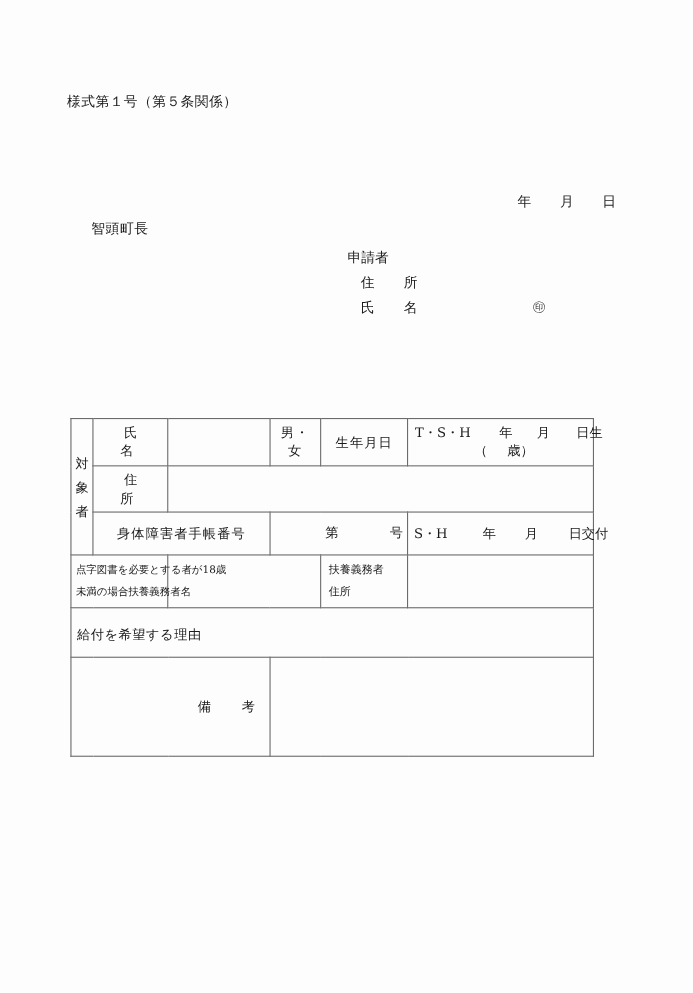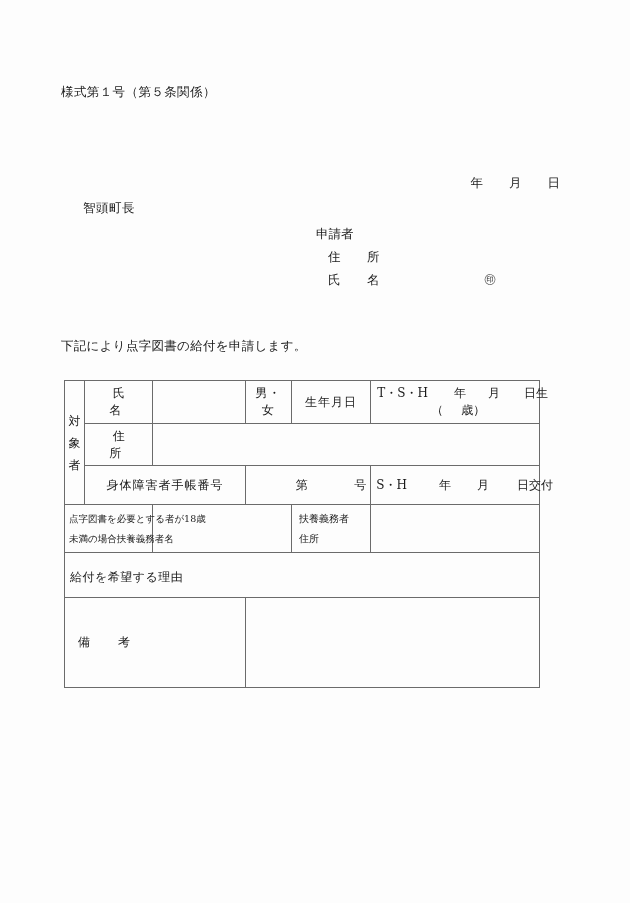--- a/index.html
+++ b/index.html
@@ -170,21 +170,21 @@
   }
   .dep-label div { white-space: nowrap; }
 
   .reason-cell {
     vertical-align: top;
     padding-top: 5px !important;
     letter-spacing: 0.5px;
     margin-top: 42px;
   }
   .remark-label {
-    text-align: left;
+    text-align: right;
     letter-spacing: 8px;
     text-indent: 8px;
   }
 </style>
 </head>
 <body>
 
 <div class="page">
 
   <div class="form-no">様式第１号（第５条関係）</div>
@@ -202,21 +202,20 @@
     </div>
     <div class="row indent">
       <span class="spaced">住　所</span>
     </div>
     <div class="row indent">
       <span class="spaced">氏　名</span>
       <span class="seal">㊞</span>
     </div>
   </div>
 
-  <div class="lead-text">下記により点字図書の給付を申請します。</div>
 
   <table class="form-table">
     <colgroup>
       <col class="c-vlabel" style="width:20px">
       <col class="c-name">
       <col class="c-namefill">
       <col class="c-sex">
       <col class="c-dobl">
       <col class="c-dobv">
     </colgroup>

